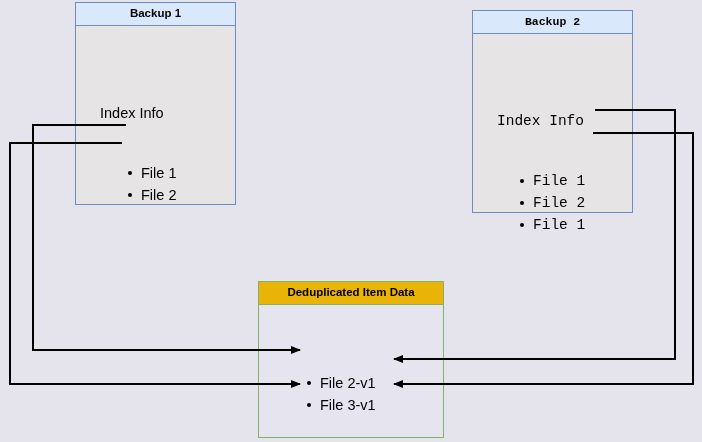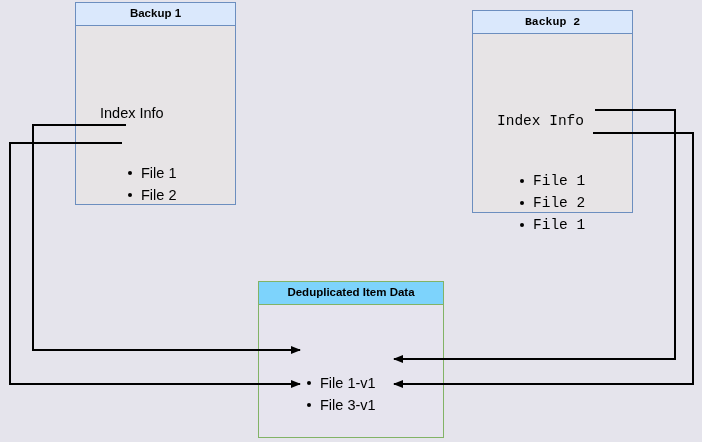--- a/index.html
+++ b/index.html
@@ -37,21 +37,21 @@
     height: 23px;
     line-height: 21px;
     text-align: center;
     font-weight: bold;
     font-size: 11.5px;
     color: #000000;
     background: #dae8fc;
     border-bottom: 1px solid #6c8ebf;
   }
   .box.green .box-header {
-    background: #7dd3fc;
+    background: #eab308;
     border-bottom-color: #82b366;
   }
   .box-body {
     position: relative;
     height: calc(100% - 23px);
     margin-top: 44px;
   }
   .section-label {
     position: absolute;
     font-size: 14.5px;
@@ -118,21 +118,21 @@
         <li>File 2</li>
         <li>File 1</li>
       </ul>
     </div>
   </div>
 
   <div class="box green" style="left:258px; top:281px; width:186px; height:157px;">
     <div class="box-header">Deduplicated Item Data</div>
     <div class="box-body">
       <ul class="bullet-list" style="left:46px; top:23px;">
-        <li>File 1-v1</li>
+        <li>File 2-v1</li>
         <li>File 3-v1</li>
       </ul>
     </div>
   </div>
 
   <svg class="arrows" viewBox="0 0 702 442" width="702" height="442">
     <defs>
       <marker id="arrowhead" markerWidth="10" markerHeight="8" refX="9" refY="4" orient="auto" markerUnits="userSpaceOnUse">
         <path d="M0,0 L10,4 L0,8 z" fill="#000000"></path>
       </marker>

